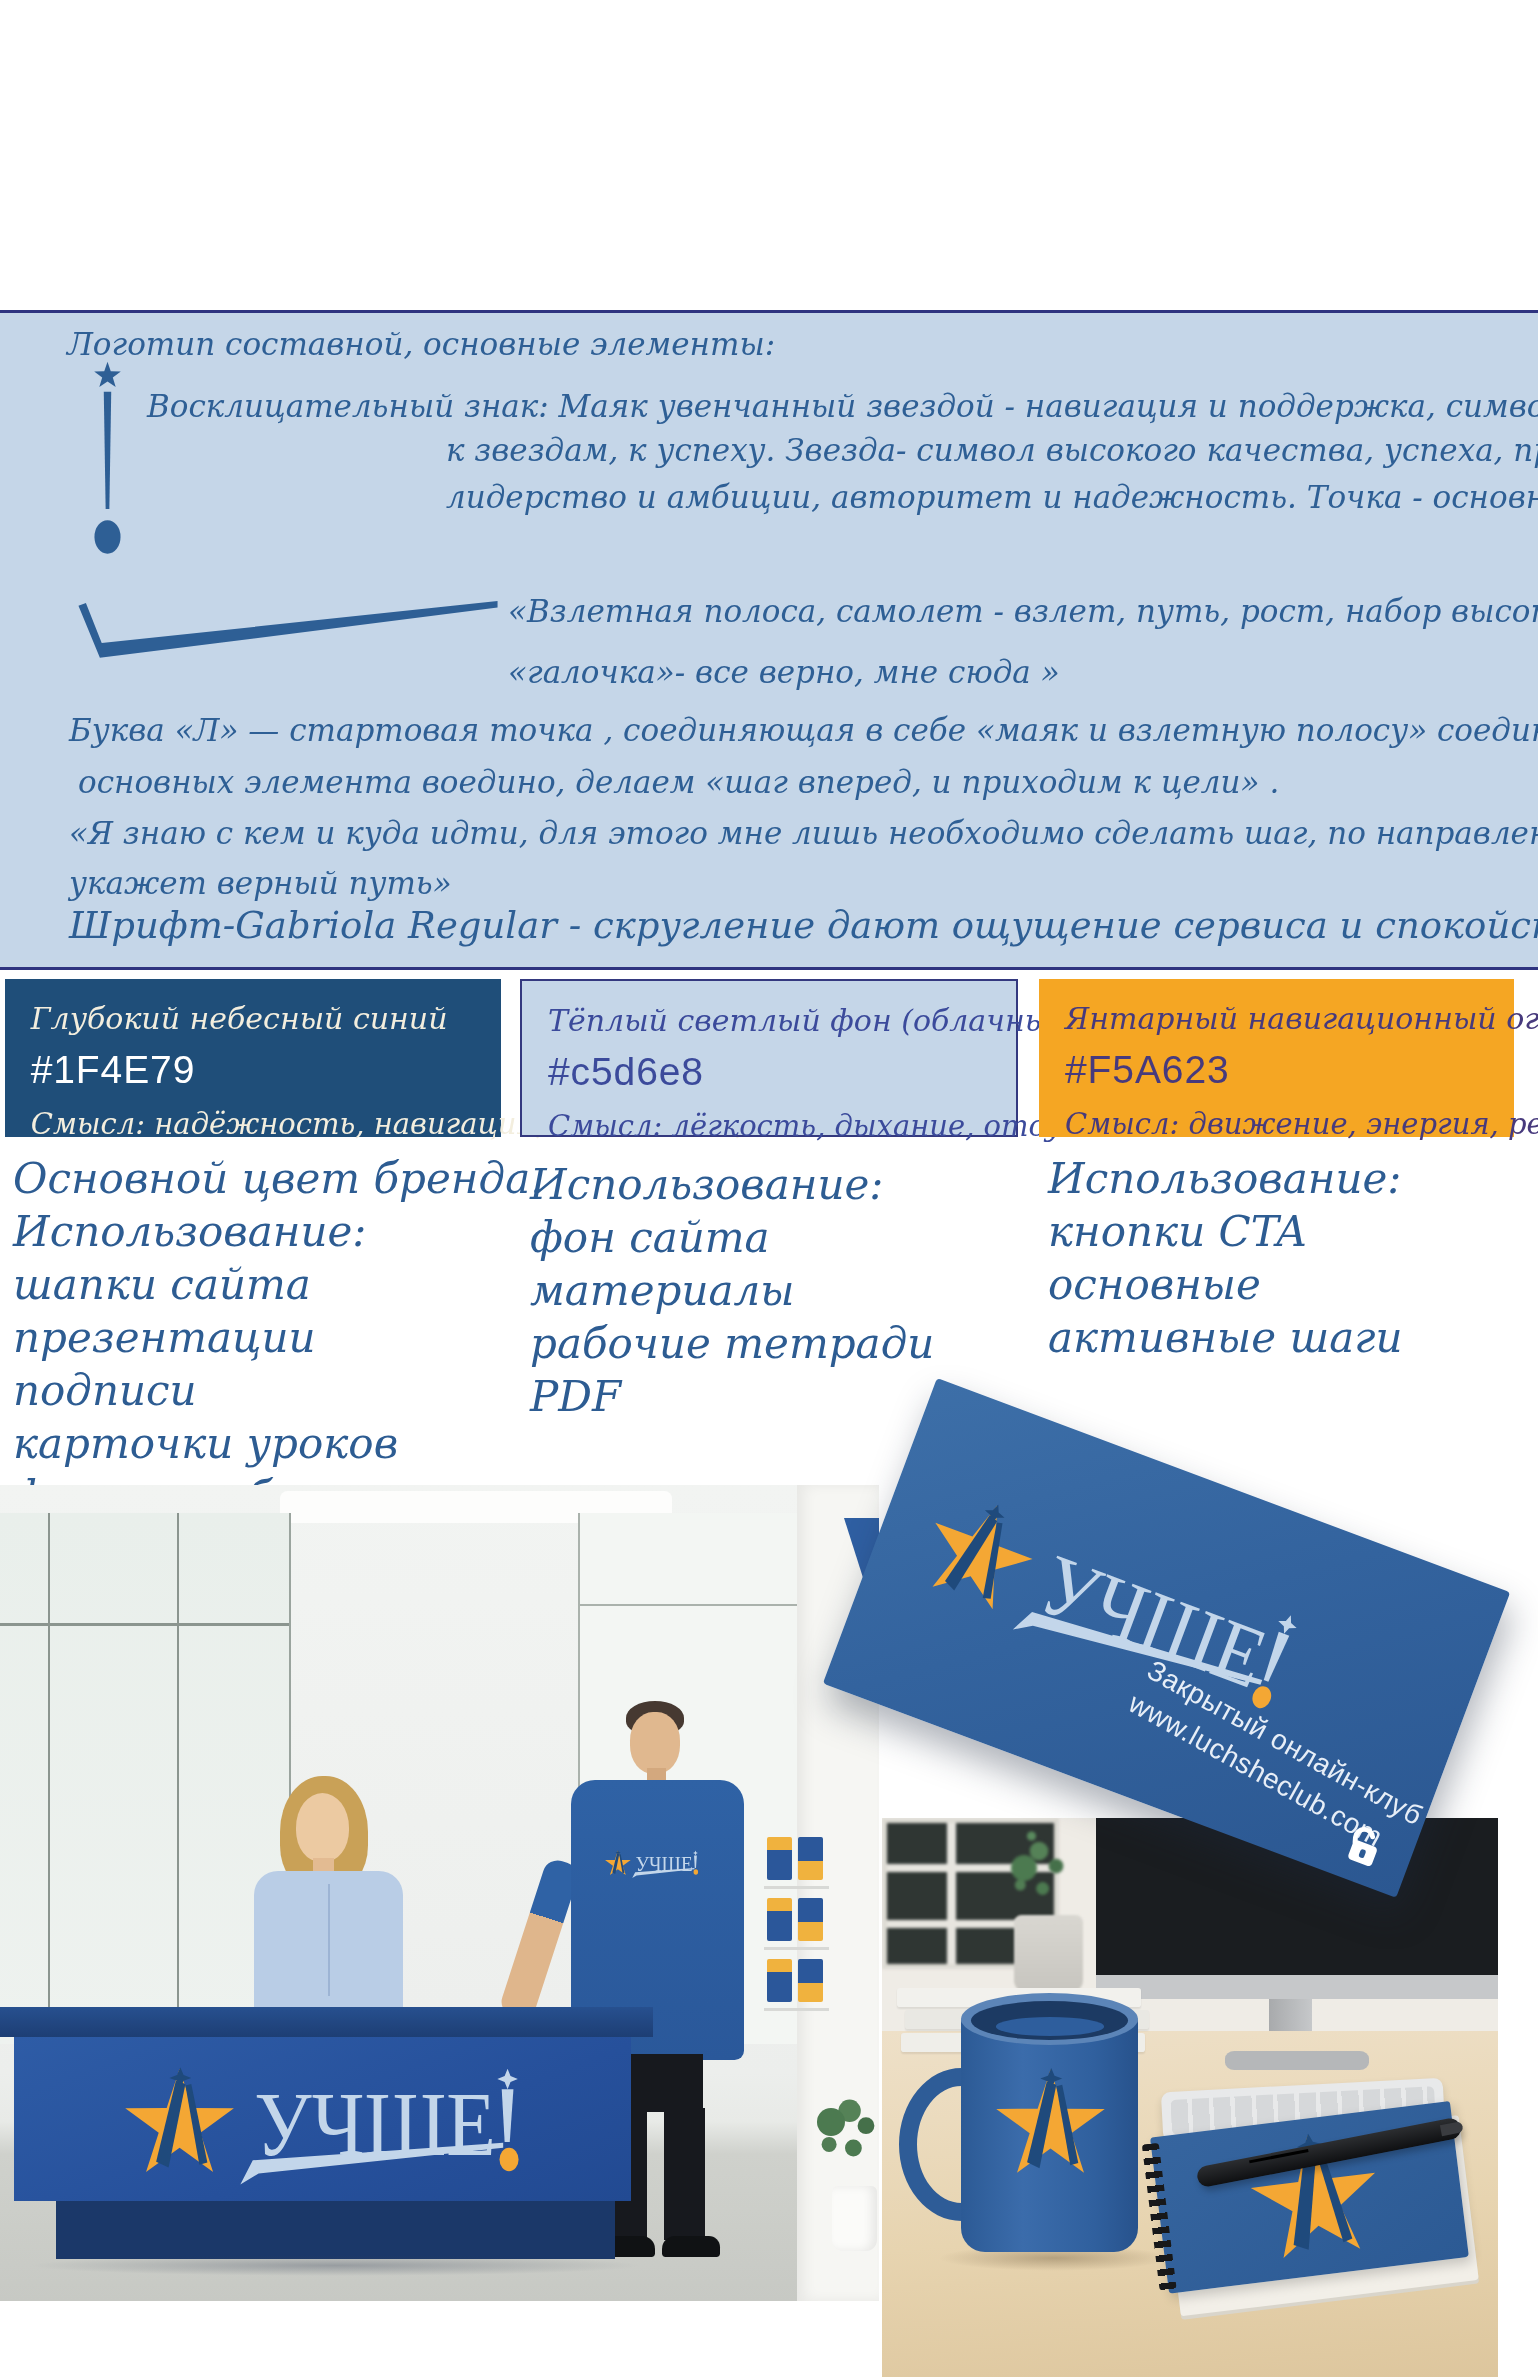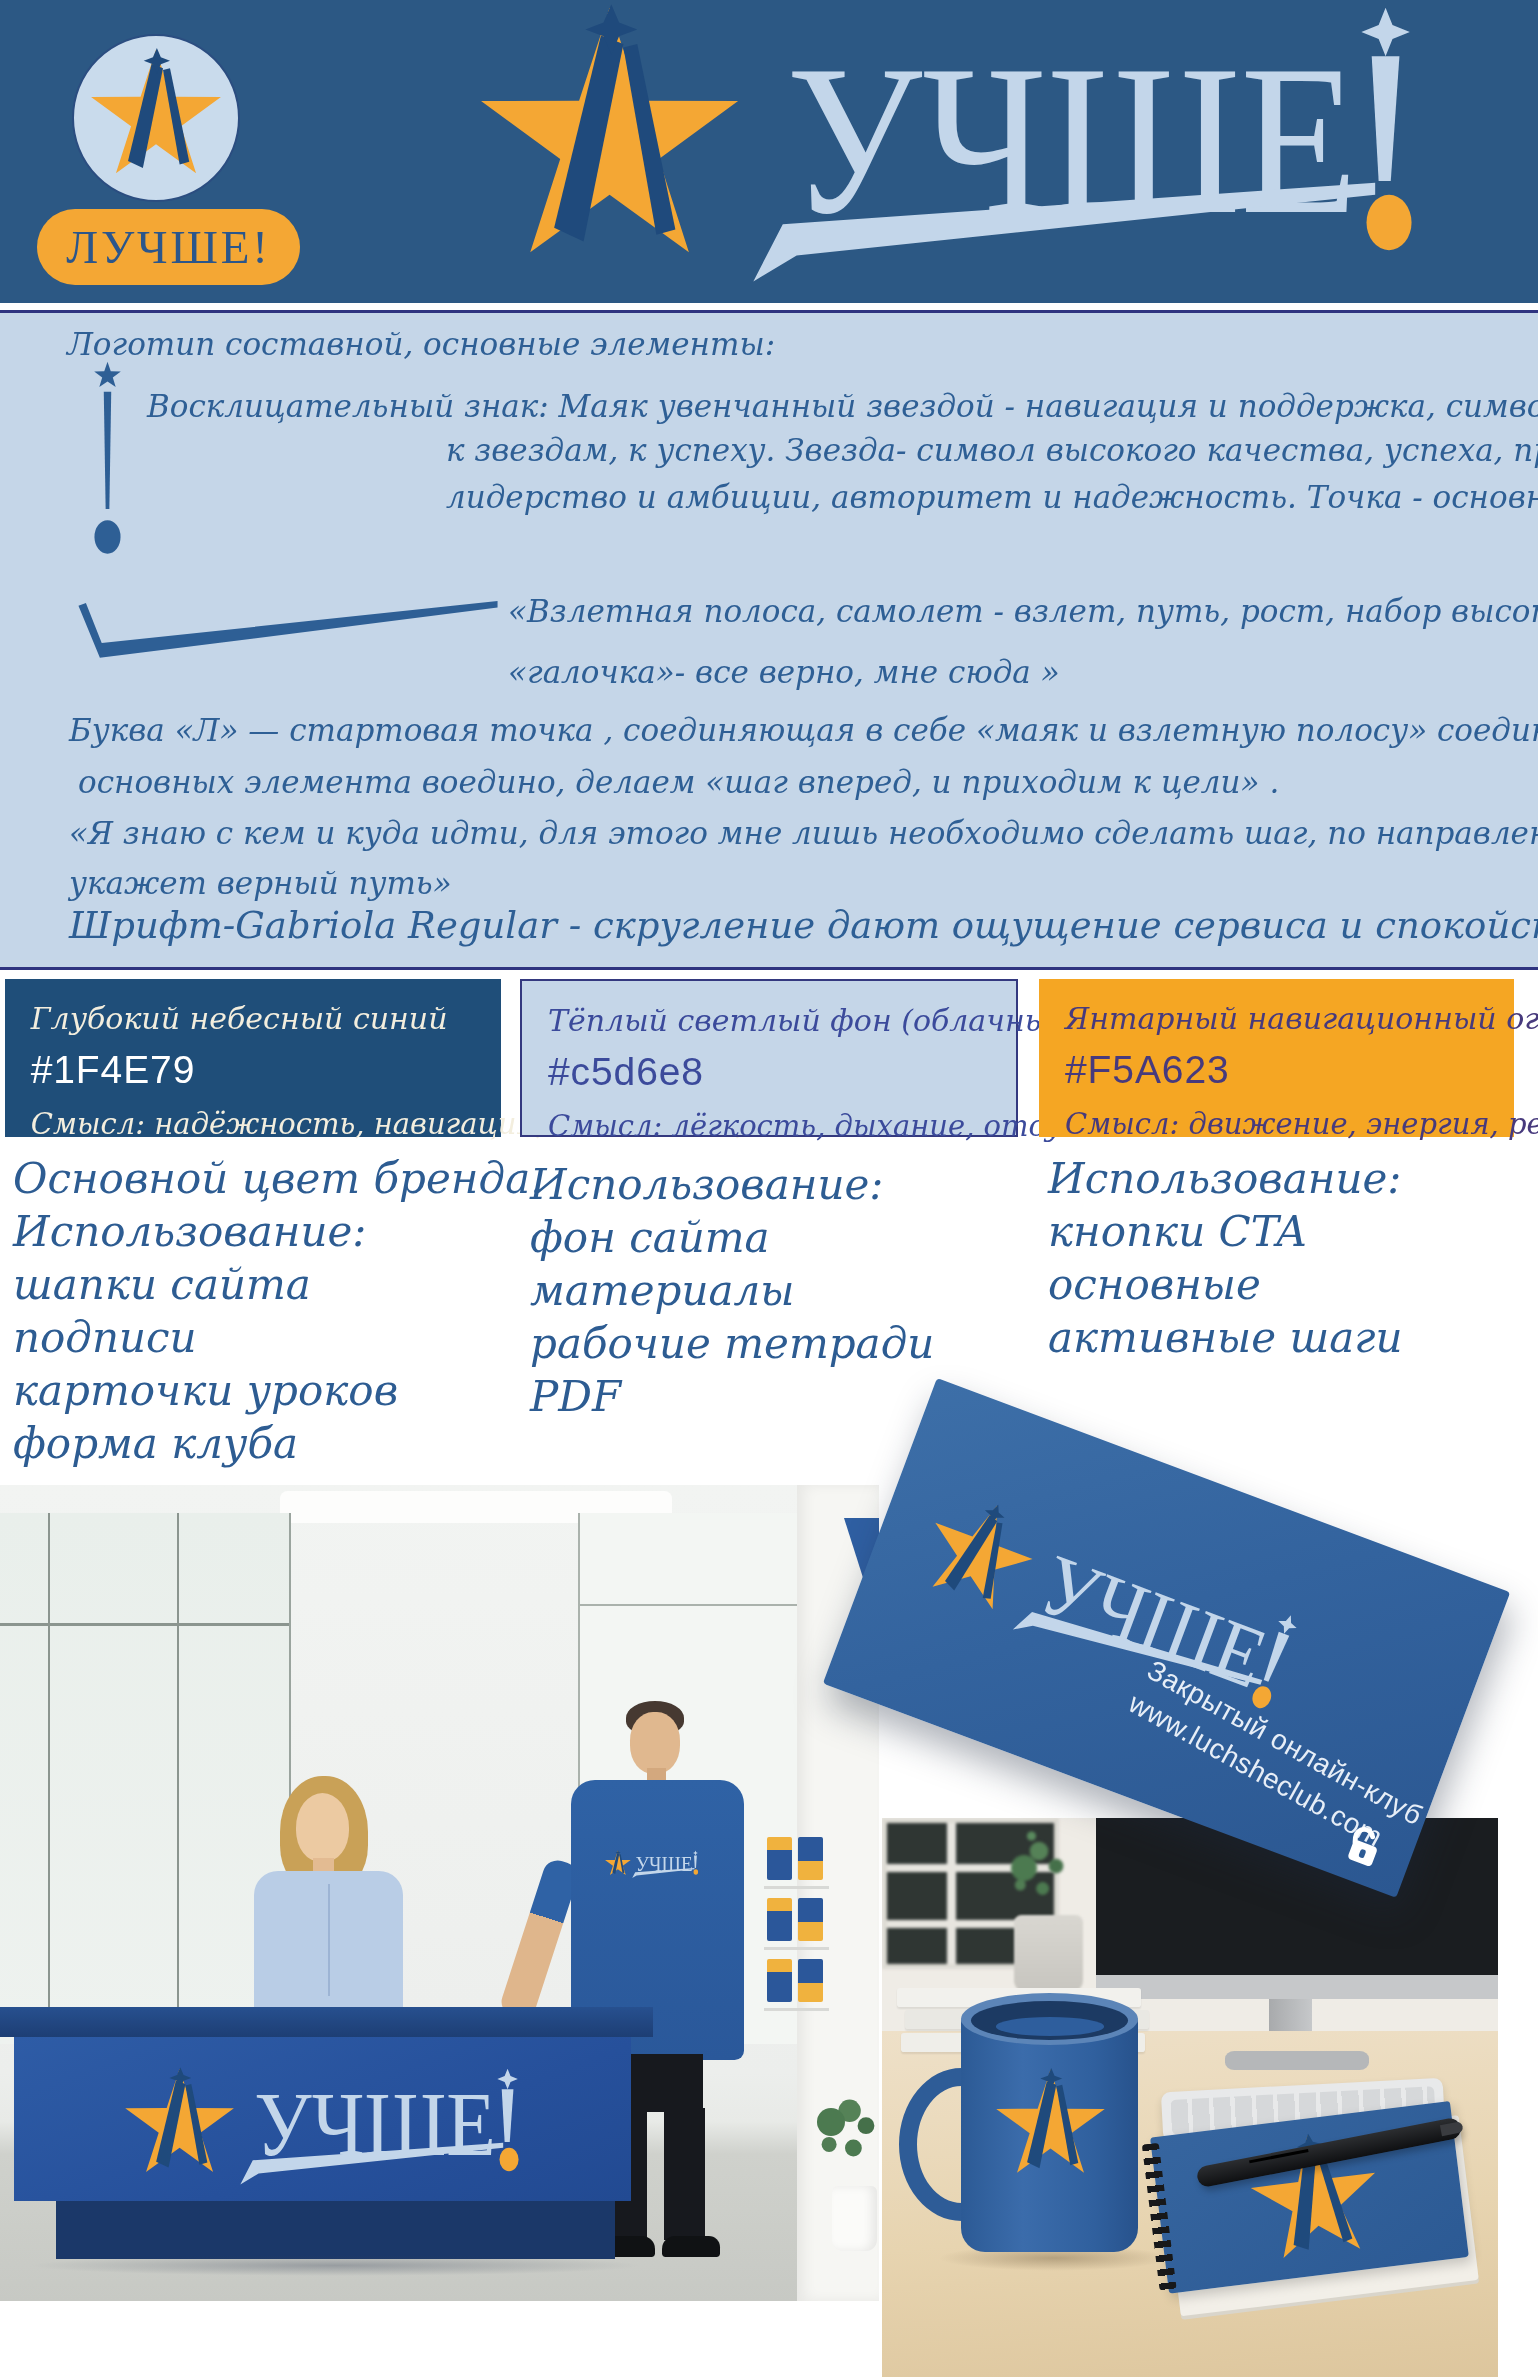--- a/index.html
+++ b/index.html
@@ -175,33 +175,20 @@
         <polygon points="163,160 180,127 522,103 522,110 188,145" fill="#c3d6ea"></polygon>
       </symbol>
       <symbol id="icon-padlock" viewBox="0 0 24 24">
         <path d="M6.2,10.5 V7.6 a4.6,4.6 0 0 1 9.1,-0.9" fill="none" stroke="#ffffff" stroke-width="2.6" stroke-linecap="round" transform="rotate(-16 12 12)"></path>
         <rect x="5" y="10.5" width="13.5" height="11" rx="2.2" fill="#ffffff"></rect>
         <rect x="10.2" y="14" width="3" height="4.6" rx="1.2" fill="#2c5a94"></rect>
       </symbol>
     </defs>
   </svg>
 
-  <div class="abs banner">
-    <div class="abs badge-circle">
-      <svg width="140" height="140" viewBox="0 0 160 160">
-        <use href="#logo-star" width="160" height="160"></use>
-      </svg>
-    </div>
-    <div class="abs badge-pill">
-      <span>ЛУЧШЕ!</span>
-    </div>
-    <svg class="abs" style="left:471px;top:3.7px;width:970px;height:295px" viewBox="0 0 560 170">
-      <use href="#logo-full" width="560" height="170"></use>
-    </svg>
-  </div>
 
   <div class="abs desc-panel">
     <span class="scr" style="left:67px;top:13px">Логотип составной, основные элементы:</span>
 
     <svg class="abs" style="left:86px;top:47px;width:43px;height:203px" viewBox="0 0 46 218">
       <polygon points="23,2 26.5,12.1 37.3,12.4 28.7,18.9 31.8,29.1 23,23 14.2,29.1 17.3,18.9 8.7,12.4 19.5,12.1" fill="#2e5f95"></polygon>
       <polygon points="19,34 27,34 25,160 21,160" fill="#2e5f95"></polygon>
       <ellipse cx="23" cy="190" rx="14" ry="18" fill="#2e5f95"></ellipse>
     </svg>
     <span class="scr" style="left:147px;top:75px">Восклицательный знак: Маяк увенчанный звездой - навигация и поддержка, символизирующий путь</span>
@@ -234,20 +221,21 @@
   <div class="sw sw3">
     <div class="t">Янтарный навигационный огонь</div>
     <div class="h">#F5A623</div>
     <div class="m">Смысл: движение, энергия, решение.</div>
   </div>
 
   <div class="ul ul1">
     <span>Основной цвет бренда.</span>
     <span>Использование:</span>
     <span>шапки сайта</span>
+    <span>презентации</span>
     <span>подписи</span>
     <span>карточки уроков</span>
     <span>форма клуба</span>
   </div>
   <div class="ul ul2">
     <span>Использование:</span>
     <span>фон сайта</span>
     <span>материалы</span>
     <span>рабочие тетради</span>
     <span>PDF</span>

